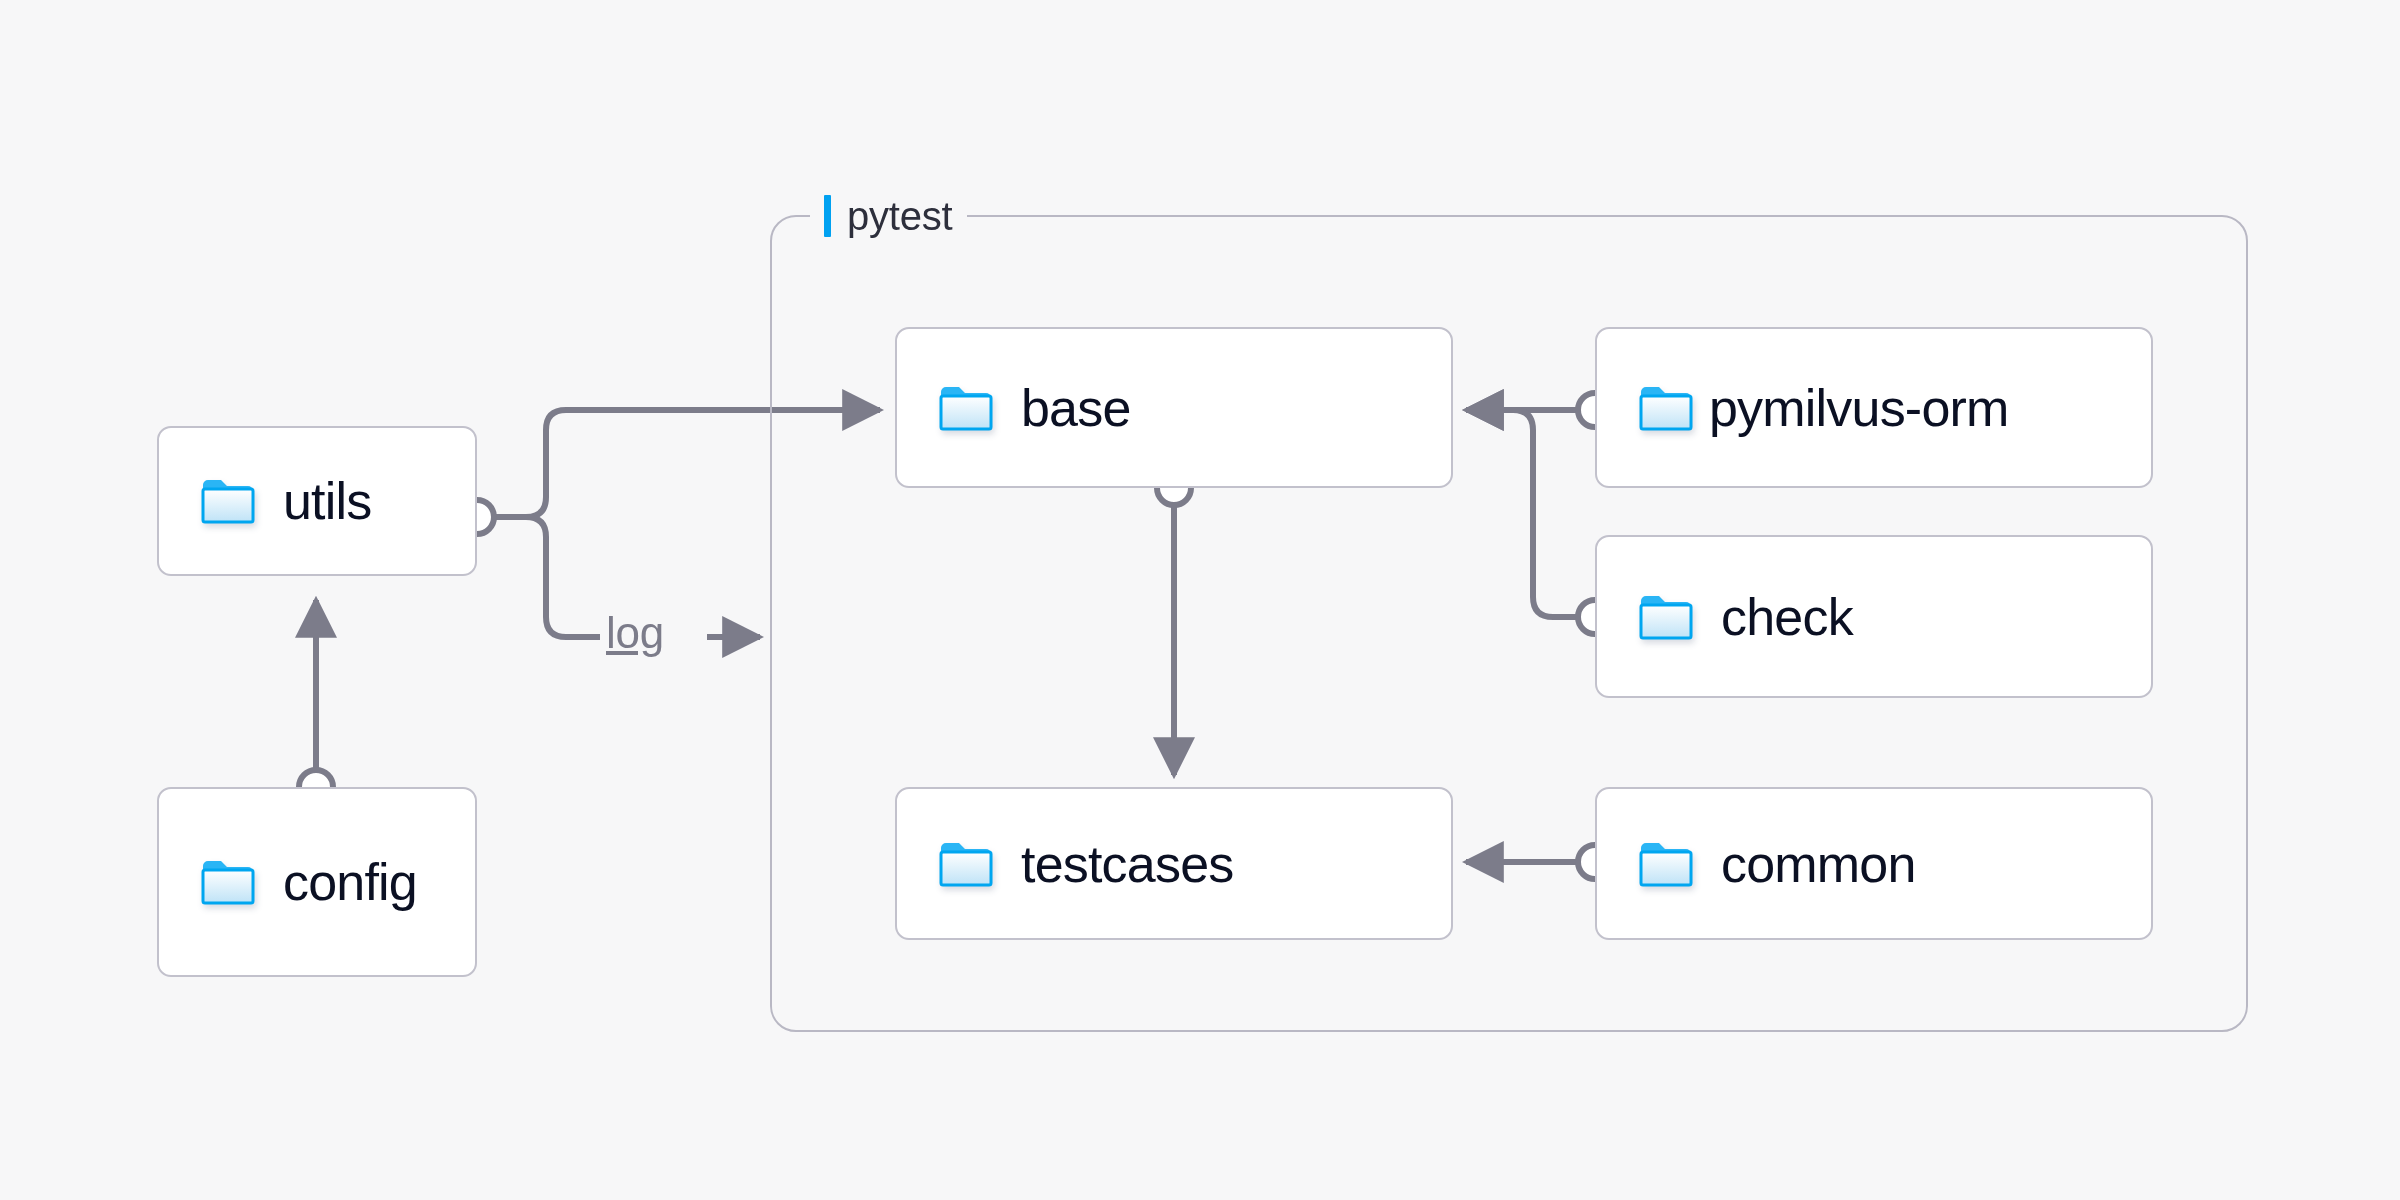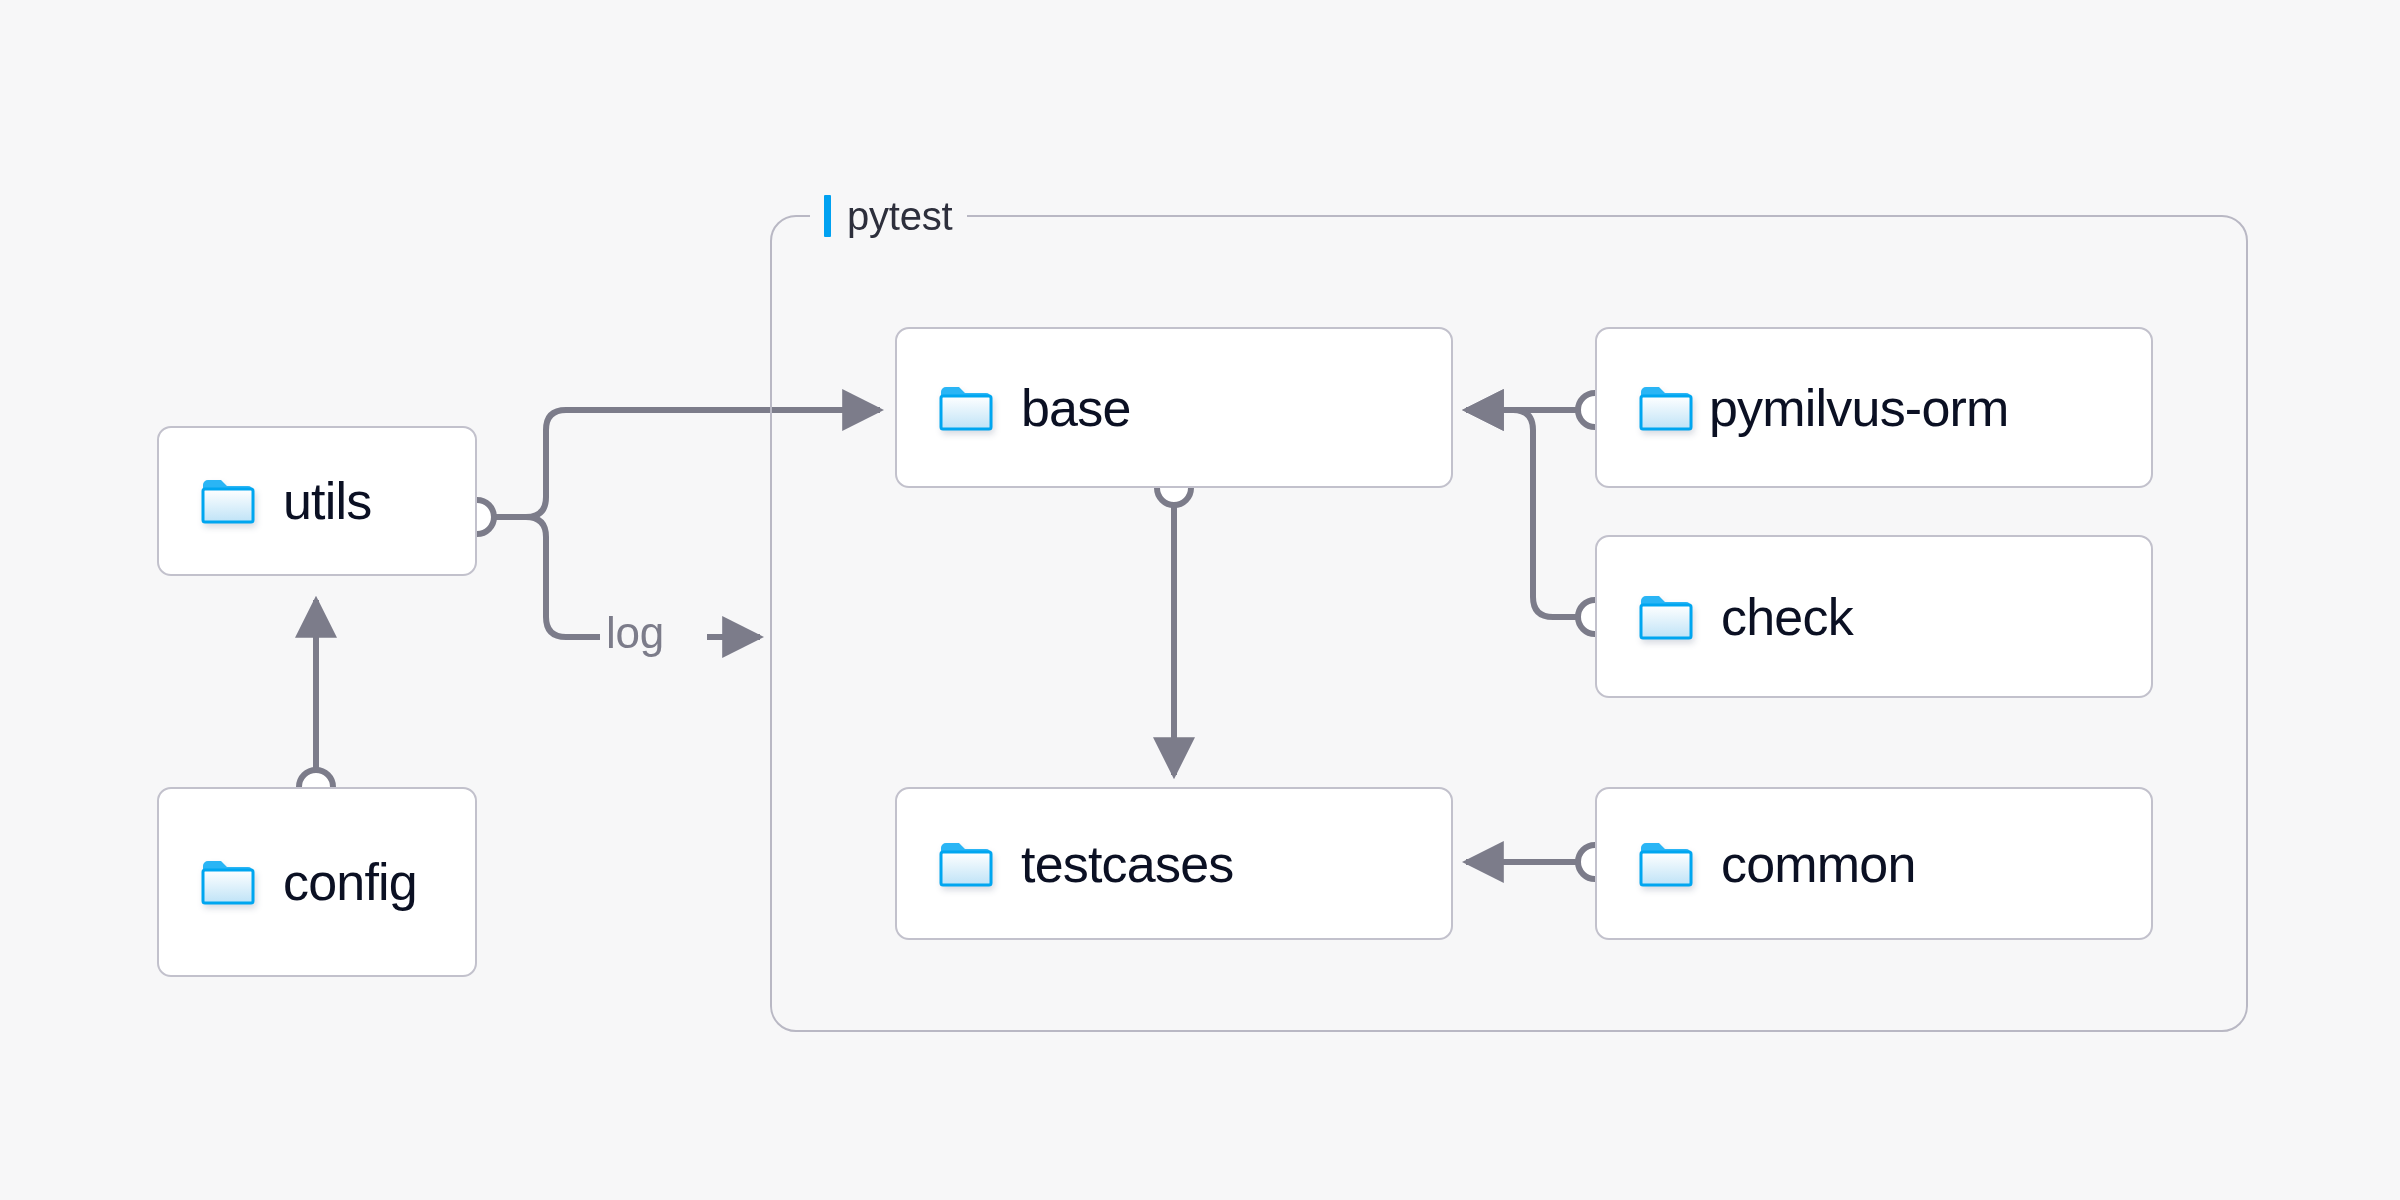--- a/index.html
+++ b/index.html
@@ -89,20 +89,21 @@
   
   .edge-label {
     position: absolute;
     font-size: 44px;
     color: #7c7c8a;
     letter-spacing: -0.3px;
     white-space: nowrap;
     display: flex;
     align-items: center;
     gap: 14px;
+    text-decoration: underline;
   }
 </style>
 </head>
 <body>
 
 <div id="canvas">
 
   <svg id="edges" viewBox="0 0 2400 1200" width="2400" height="1200" xmlns="http://www.w3.org/2000/svg">
     <defs>
       <marker id="arrow" viewBox="0 0 10 10" refX="9" refY="5" markerWidth="7" markerHeight="7" orient="auto-start-reverse">

